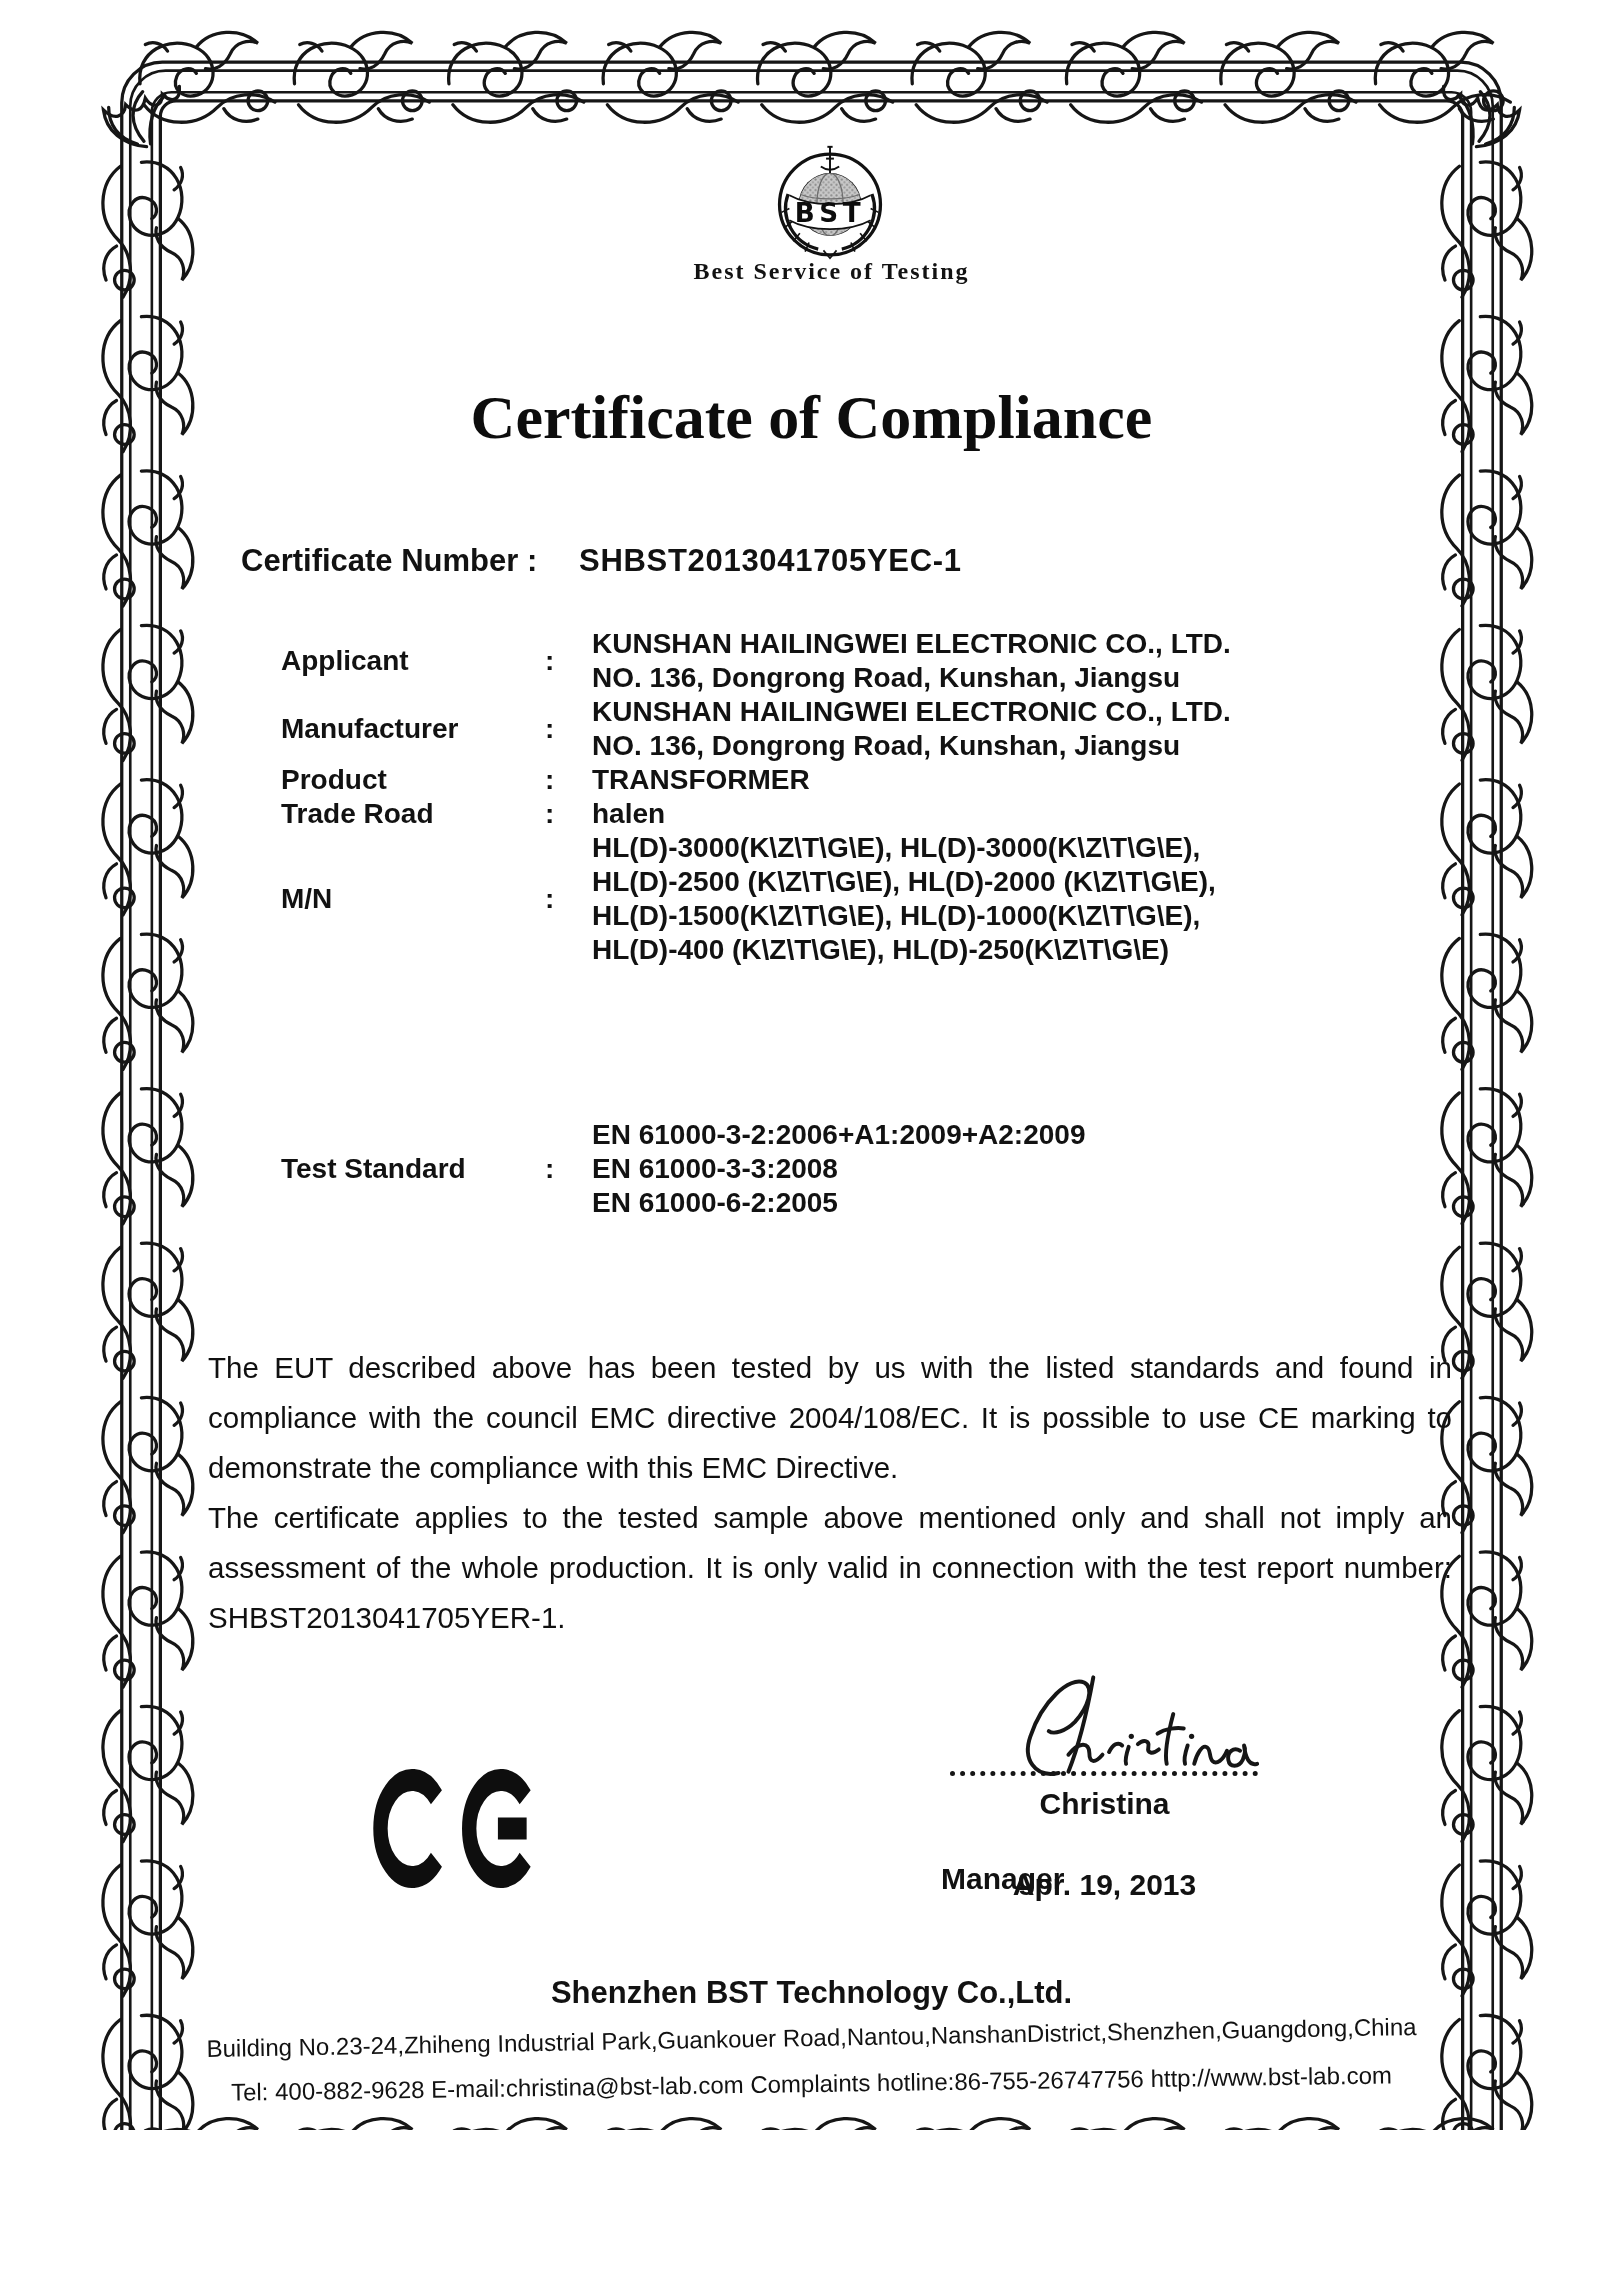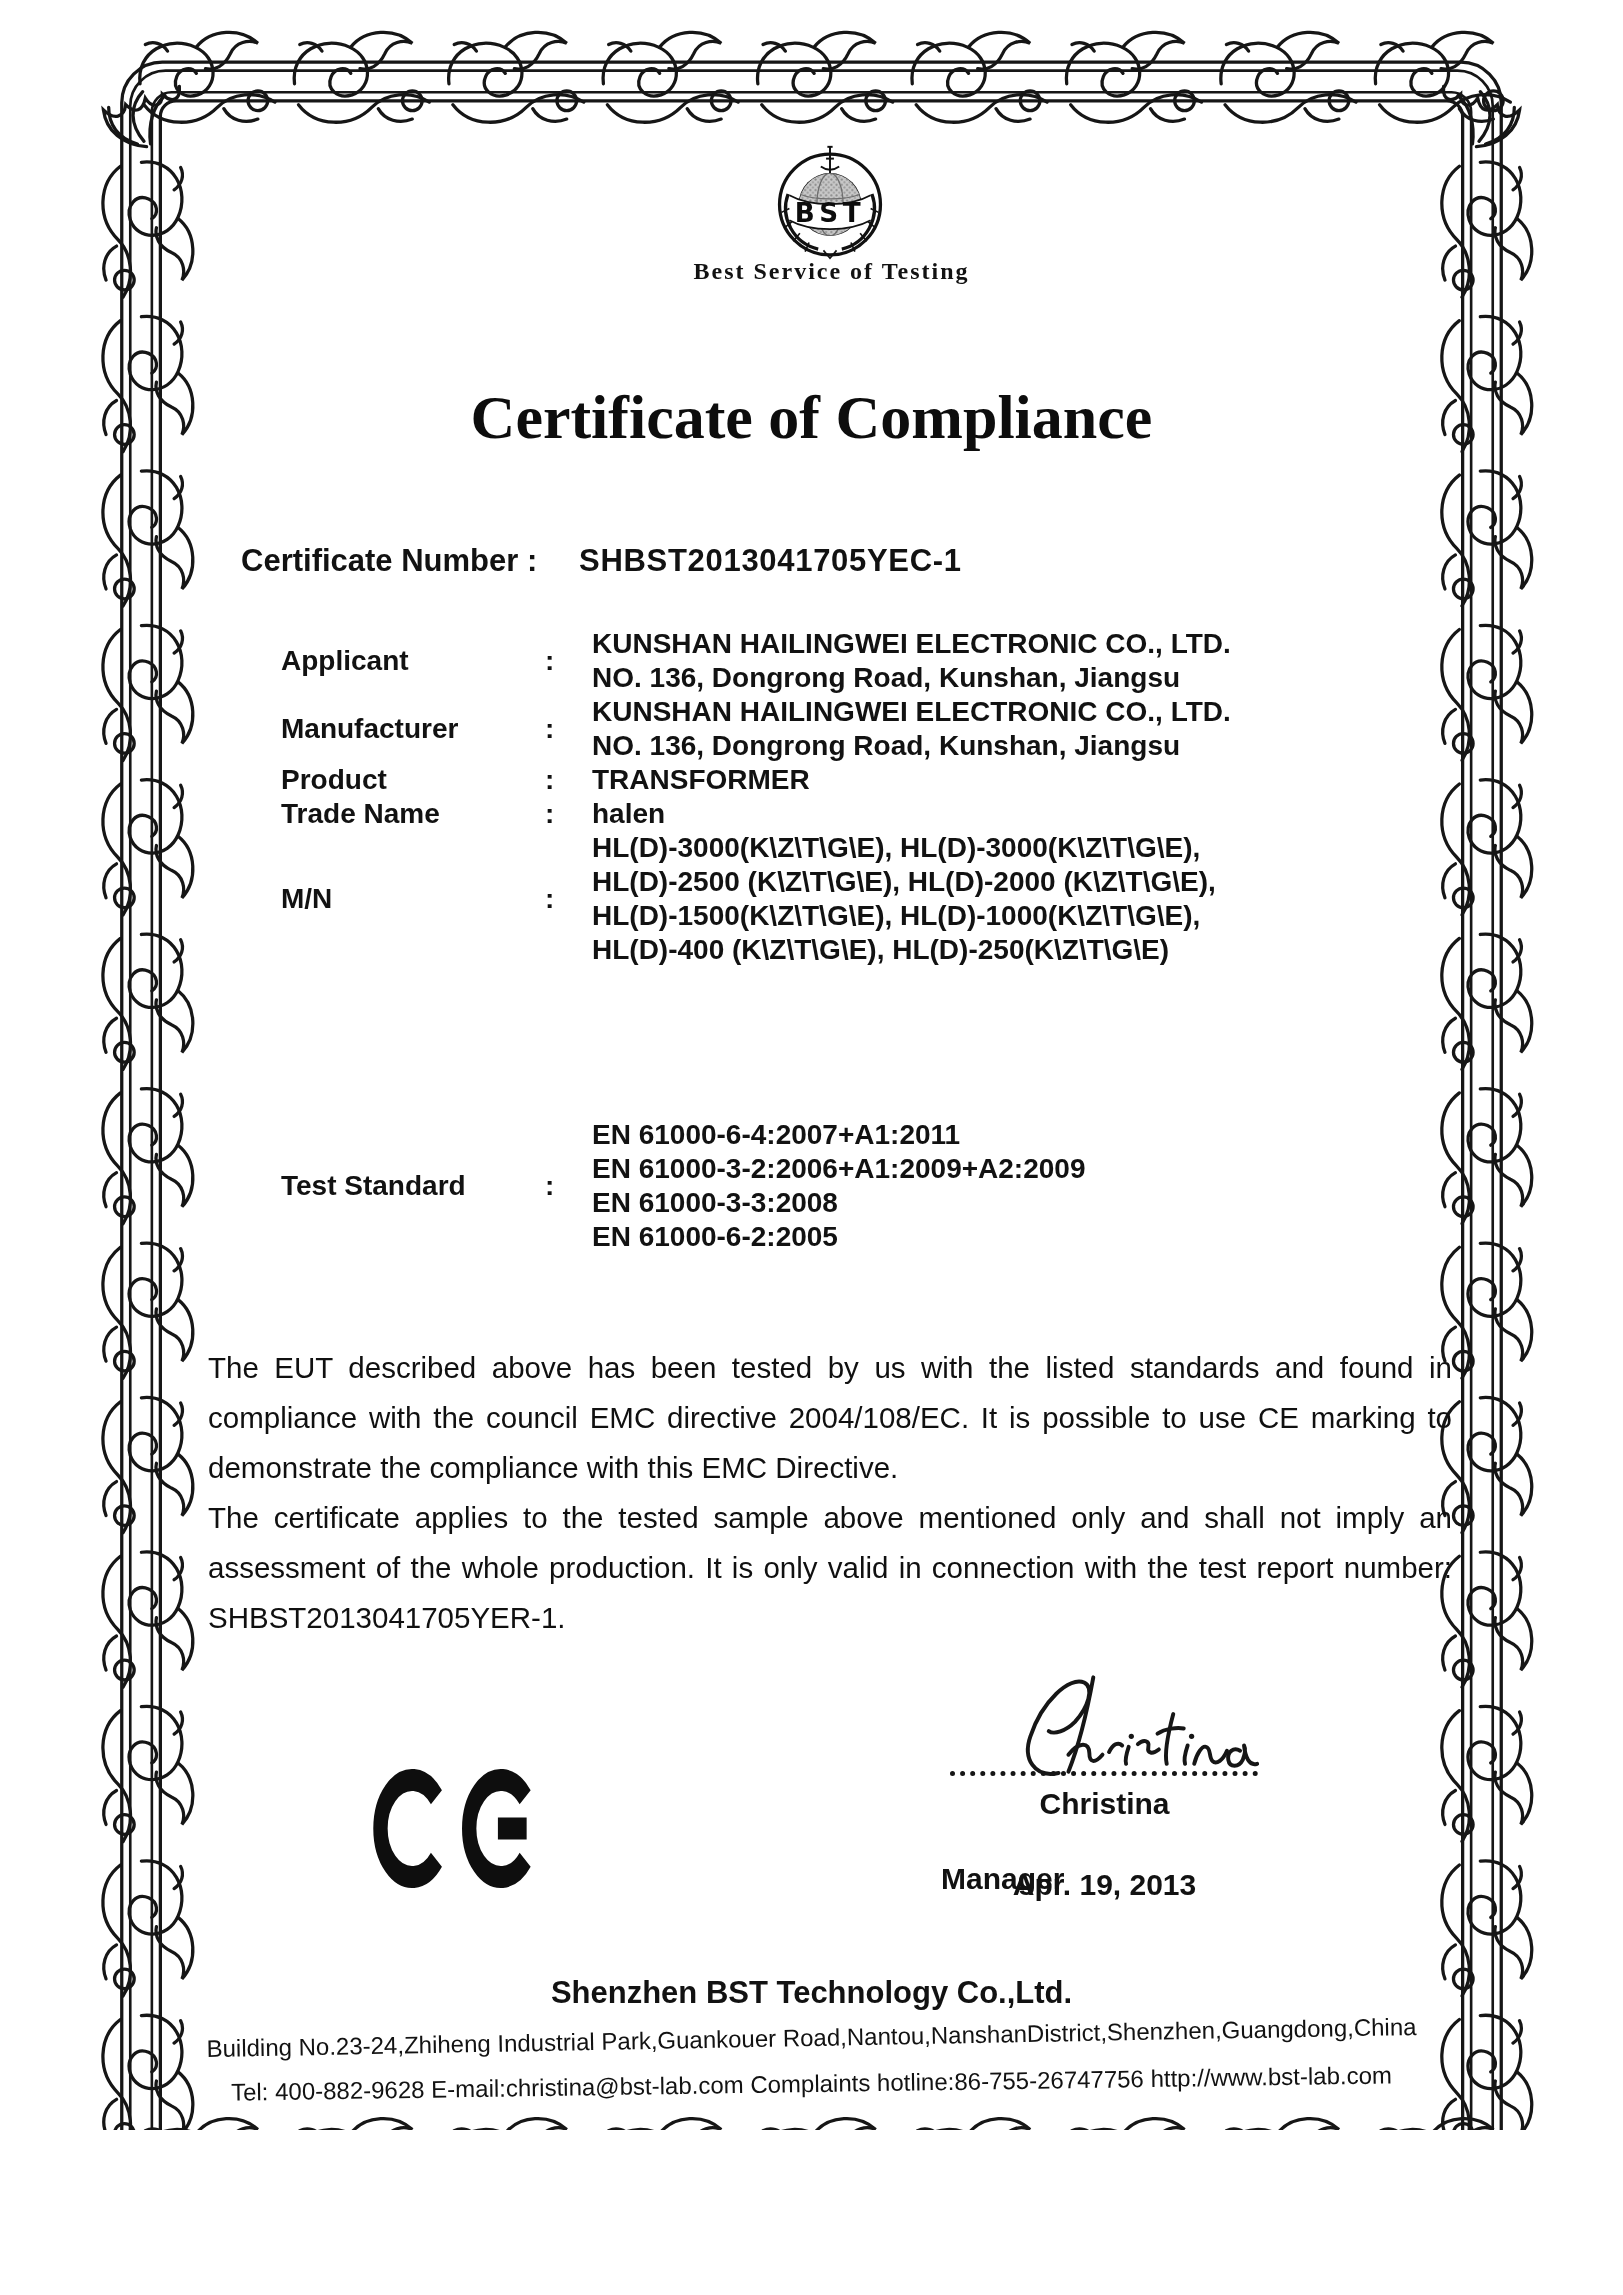--- a/index.html
+++ b/index.html
@@ -210,21 +210,21 @@
       </div>
     </div>
     <div class="frow">
       <div class="flabel">Product</div>
       <div class="fcolon">:</div>
       <div class="fvalue">
         <div>TRANSFORMER</div>
       </div>
     </div>
     <div class="frow">
-      <div class="flabel">Trade Name</div>
+      <div class="flabel">Trade Road</div>
       <div class="fcolon">:</div>
       <div class="fvalue">
         <div>halen</div>
       </div>
     </div>
     <div class="frow">
       <div class="flabel">M/N</div>
       <div class="fcolon">:</div>
       <div class="fvalue">
         <div>HL(D)-3000(K\Z\T\G\E), HL(D)-3000(K\Z\T\G\E),</div>
@@ -233,21 +233,20 @@
         <div>HL(D)-400 (K\Z\T\G\E), HL(D)-250(K\Z\T\G\E)</div>
       </div>
     </div>
   </div>
 
   <div class="abs tstd">
     <div class="frow">
       <div class="flabel">Test Standard</div>
       <div class="fcolon">:</div>
       <div class="fvalue">
-        <div>EN 61000-6-4:2007+A1:2011</div>
         <div>EN 61000-3-2:2006+A1:2009+A2:2009</div>
         <div>EN 61000-3-3:2008</div>
         <div>EN 61000-6-2:2005</div>
       </div>
     </div>
   </div>
 
   <div class="abs bodytext">
     <p>The EUT described above has been tested by us with the listed standards and found in compliance with the council EMC directive 2004/108/EC. It is possible to use CE marking to demonstrate the compliance with this EMC Directive.</p>
     <p>The certificate applies to the tested sample above mentioned only and shall not imply an assessment of the whole production. It is only valid in connection with the test report number: SHBST2013041705YER-1.</p>

